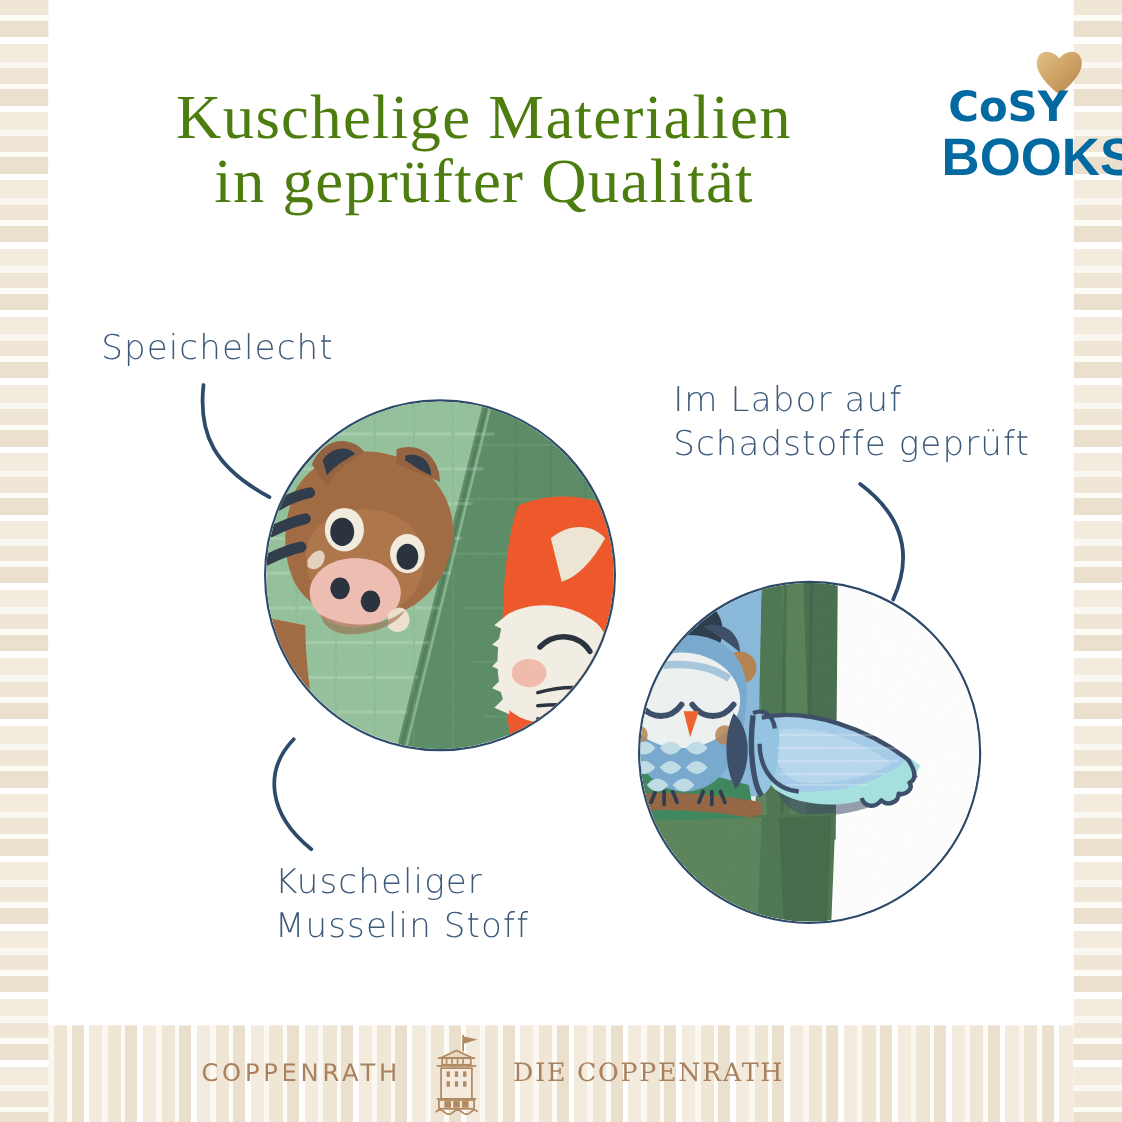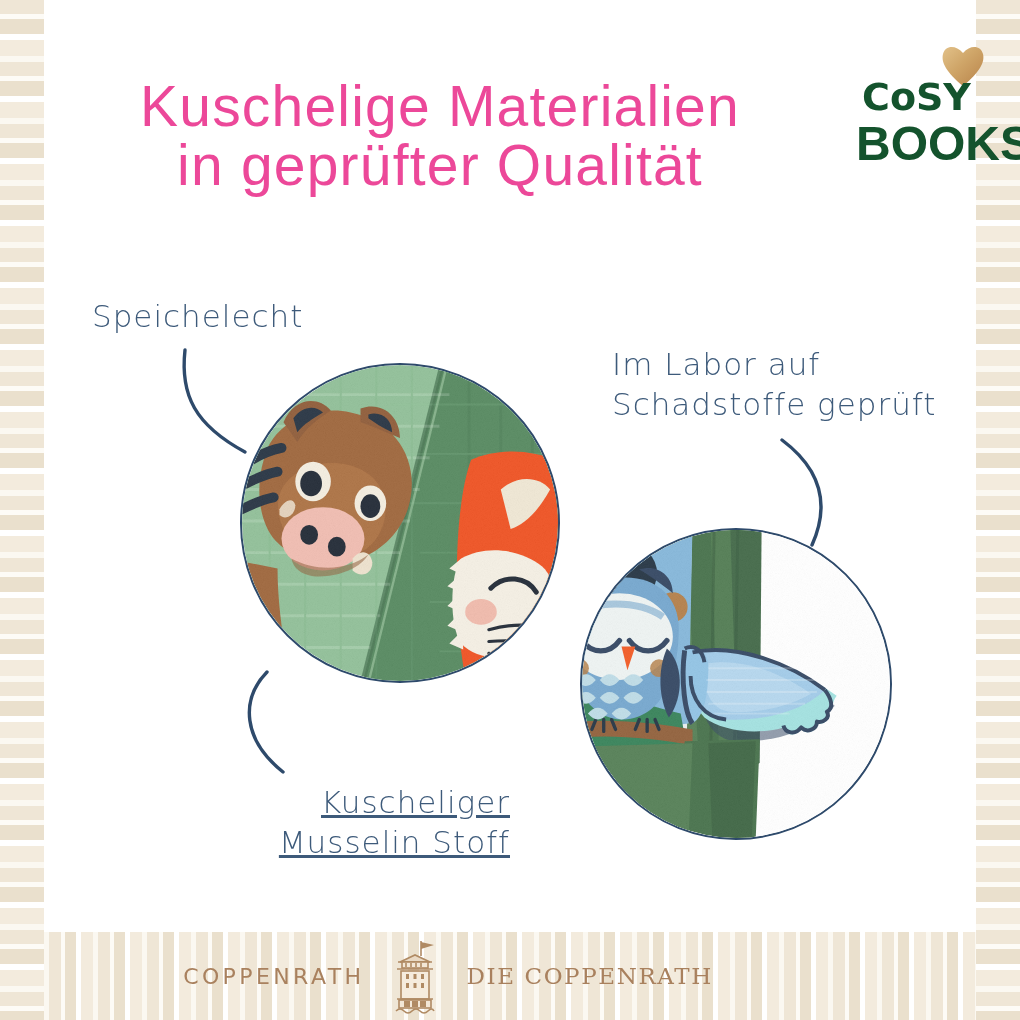--- a/index.html
+++ b/index.html
@@ -73,42 +73,42 @@
     width:932px;height:888px;
     background:#ffffff;
   }
 
   
   .headline{
     position:absolute;
     left:60px;top:78px;
     width:760px;
     text-align:center;
-    color:#ec4899;
-    font-family:Liberation Sans, sans-serif;
+    color:#4d7c0f;
+    font-family:Liberation Serif, serif;
     font-weight:300;
     letter-spacing:1.2px;
     line-height:1.0;
   }
   .headline .ln1{
     display:block;
     font-size:57px;
   }
   .headline .ln2{
     display:block;
     font-size:57px;
     margin-top:2px;
   }
 
   
   .logo{
     position:absolute;
     left:856px;top:42px;
     width:140px;height:115px;
-    color:#14532d;
+    color:#0369a1;
   }
   .logo .logo-l1{
     position:absolute;left:6px;top:36px;
     font-size:38px;font-weight:700;letter-spacing:0px;
     font-family:"DejaVu Sans", sans-serif;
     line-height:1;
   }
   .logo .logo-l2{
     position:absolute;left:0px;top:78px;
     font-size:48px;font-weight:700;letter-spacing:0px;
@@ -126,21 +126,21 @@
     color:#3d5a7a;
     font-family:"DejaVu Sans", sans-serif;
     font-weight:300;
     font-size:31px;
     letter-spacing:1px;
     line-height:1.30;
     white-space:pre-line;
   }
   .label-speichelecht{ left:92px;  top:296px; }
   .label-labor{       left:612px;  top:344px; text-align:left;}
-  .label-musselin{    left:250px;  top:782px; text-align:right; width:260px;text-decoration:underline;}
+  .label-musselin{    left:250px;  top:782px; text-align:left; width:260px;}
 
   
   .photo-circle{
     position:absolute;
     border-radius:50%;
     overflow:hidden;
     border:2px solid #2e4a6b;
     box-sizing:border-box;
   }
   .circle-left{

